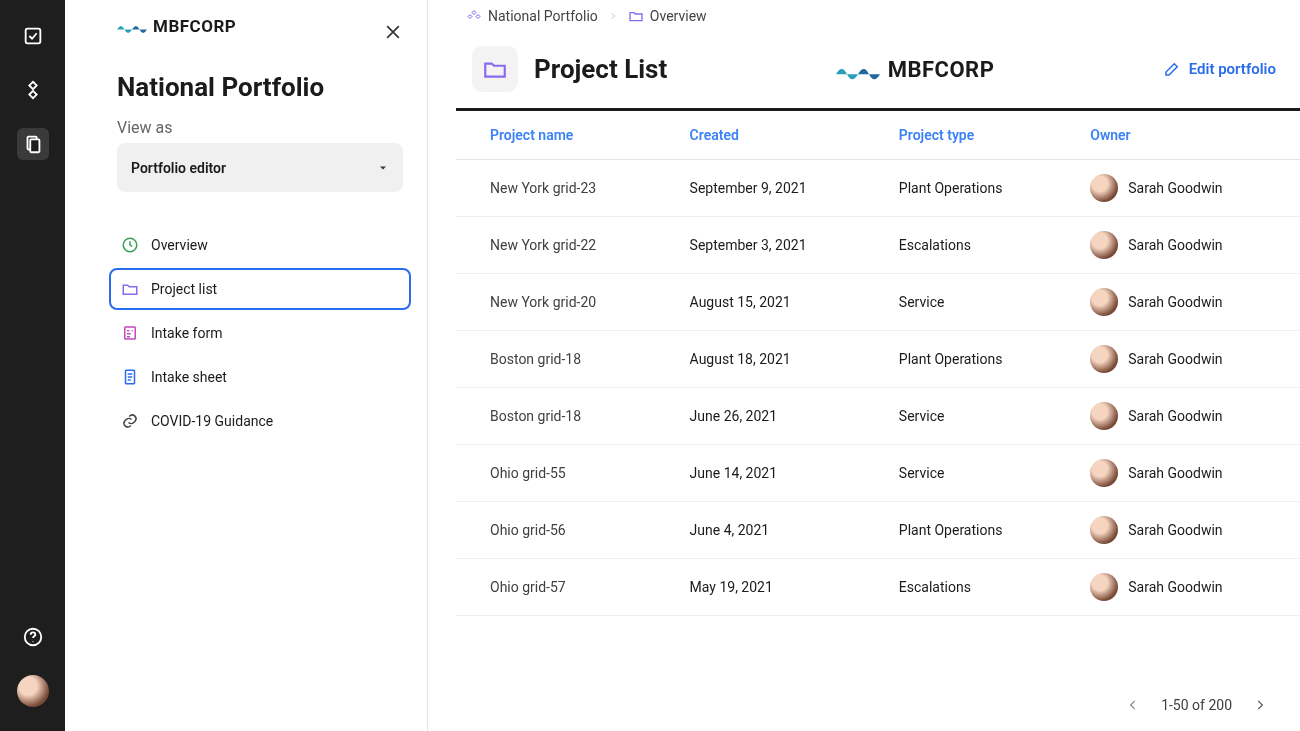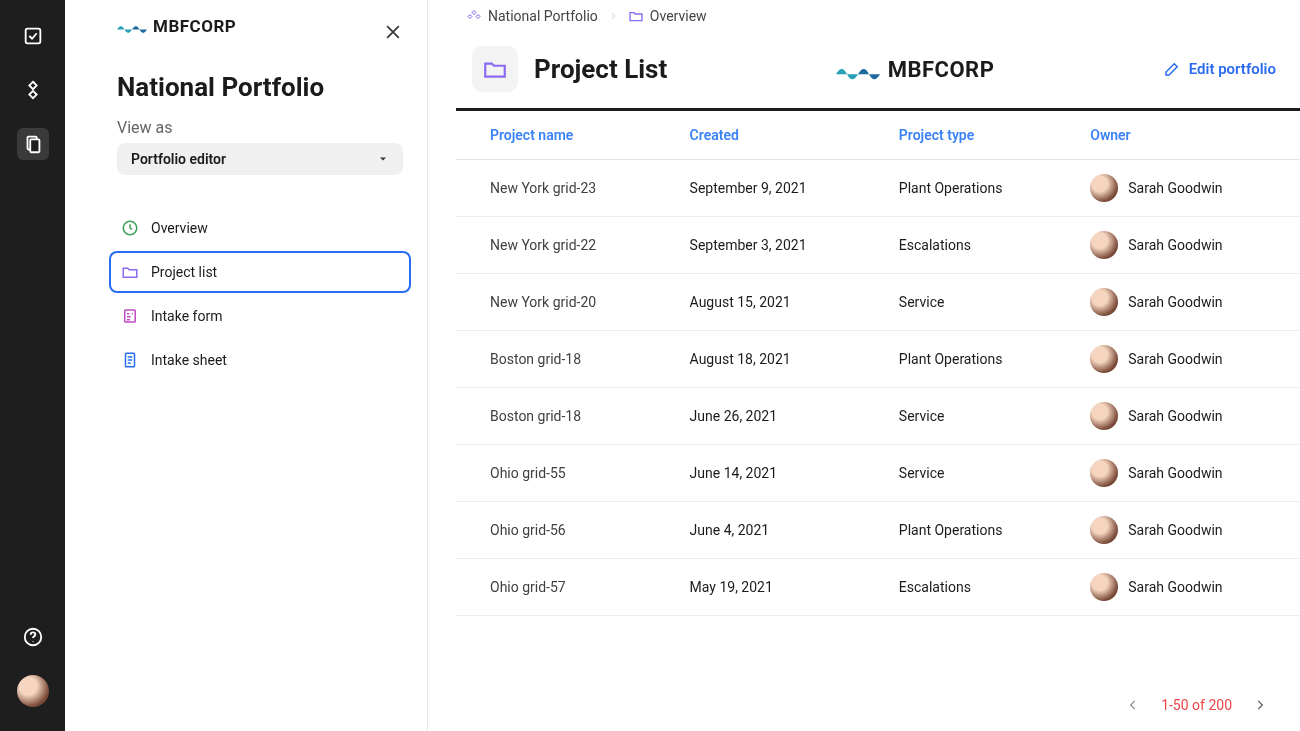--- a/index.html
+++ b/index.html
@@ -34,21 +34,21 @@
   .logo-wrap { display: flex; align-items: center; gap: 6px; }
   .logo-mark { width: 30px; height: 16px; display: inline-block; }
   .logo-text { font-weight: 700; font-size: 17px; letter-spacing: 0.5px; color: #1b1b1b; }
   .close-btn {
     position: absolute; right: 20px; top: 18px; width: 28px; height: 28px; display: flex; align-items: center; justify-content: center; cursor: pointer;
   }
   .close-btn svg { width: 20px; height: 20px; stroke: #333; }
   .sidebar-title { font-size: 26px; font-weight: 700; padding: 28px 24px 4px 24px; }
   .viewas-label { font-size: 16px; color: #666; padding: 12px 24px 6px 24px; }
   .select {
-    margin: 0 24px 24px 24px; background: #f0f0f0; border-radius: 8px; height: 32px;
+    margin: 0 24px 24px 24px; background: #f0f0f0; border-radius: 8px; height: 49px;
     display: flex; align-items: center; justify-content: space-between; padding: 0 14px; cursor: pointer;
     font-size: 14px; font-weight: 600;
   }
   .select svg { width: 12px; height: 12px; }
   .nav-list { padding: 8px 16px; display: flex; flex-direction: column; gap: 2px; }
   .nav-item {
     display: flex; align-items: center; gap: 12px; padding: 12px 12px; border-radius: 8px; cursor: pointer;
     font-size: 14px;
   }
   .nav-item.active { border: 2px solid #2a6cf0; padding: 10px 10px; }
@@ -90,21 +90,21 @@
     padding: 14px 20px; font-size: 14px; border-bottom: 1px solid #eee; vertical-align: middle;
   }
   tbody td:first-child { padding-left: 34px; }
   .name-link { color: #404040; cursor: pointer; }
   .owner-cell { display: flex; align-items: center; gap: 10px; }
   .avatar-sm {
     width: 28px; height: 28px; border-radius: 50%;
     background: radial-gradient(circle at 35% 35%, #f5d5c0 30%, #7a4a38 70%);
   }
   .pager {
-    display: flex; justify-content: flex-end; align-items: center; gap: 16px; padding: 14px 28px; font-size: 14px; color: #ef4444;
+    display: flex; justify-content: flex-end; align-items: center; gap: 16px; padding: 14px 28px; font-size: 14px; color: #404040;
     border-top: 0;
   }
   .pager-btn { width: 24px; height: 24px; display: flex; align-items: center; justify-content: center; cursor: pointer; color: #888; }
   .pager-btn svg { width: 14px; height: 14px; }
 
   
   thead tr::before { content: none; }
 
   
   .folder-purple path { stroke: #8a6bf0; fill: none; }
@@ -188,20 +188,27 @@
             <circle cx="15" cy="9" r="1" fill="#c04abf" stroke="none"></circle>
           </svg>
         <span>Intake form</span>
       </div>
       <div class="nav-item">
         <svg class="nav-icon" viewBox="0 0 24 24" fill="none" stroke="#2a6cf0" stroke-width="2">
             <rect x="6" y="3" width="12" height="18" rx="1"></rect>
             <path d="M9 8h6M9 12h6M9 16h4"></path>
           </svg>
         <span>Intake sheet</span>
+      </div>
+      <div class="nav-item">
+        <svg class="nav-icon" viewBox="0 0 24 24" fill="none" stroke="#444" stroke-width="2">
+            <path d="M10 14a5 5 0 007 0l2-2a5 5 0 00-7-7l-1 1"></path>
+            <path d="M14 10a5 5 0 00-7 0l-2 2a5 5 0 007 7l1-1"></path>
+          </svg>
+        <span>COVID-19 Guidance</span>
       </div>
     </div>
   </div>
 
   <div class="main">
     <div class="breadcrumbs">
       <div class="crumb">
         <svg viewBox="0 0 24 24" fill="none" stroke="#7a5fe8" stroke-width="2">
             <path d="M12 3l4 4-4 4-4-4zM4 11l4 4-4 4-4-4zM20 11l4 4-4 4-4-4z" transform="scale(0.75) translate(4 2)"></path>
           </svg>

